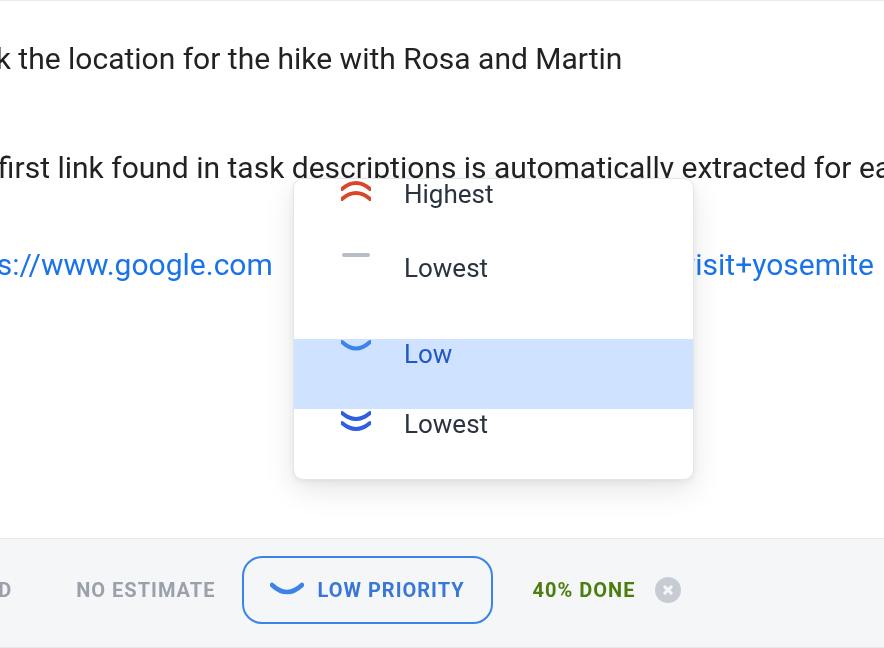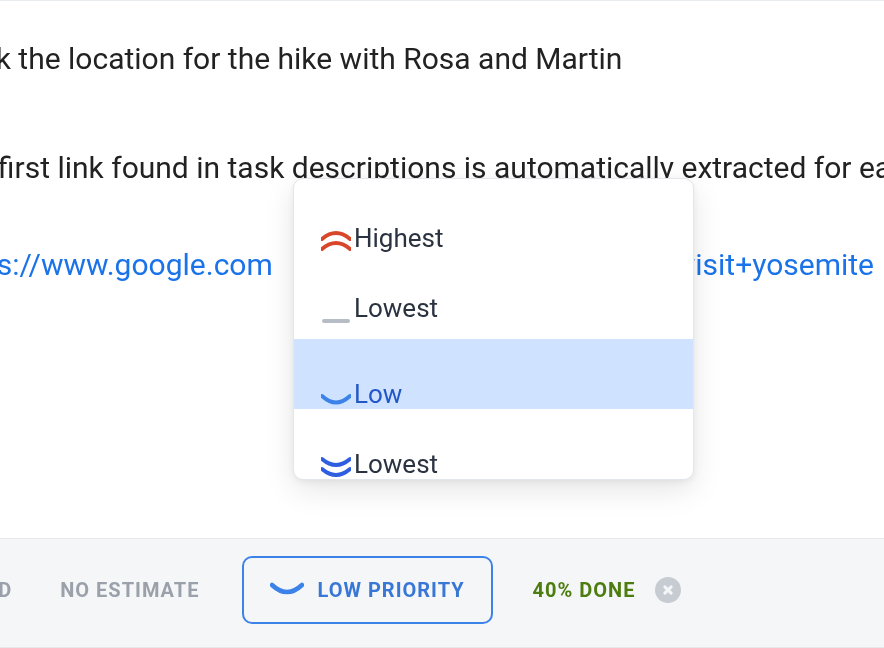--- a/index.html
+++ b/index.html
@@ -69,26 +69,26 @@
     align-items: center;
     gap: 14px;
     font-size: 20px;
     font-weight: 700;
     letter-spacing: 1px;
     color: #9aa1ab;
     text-transform: uppercase;
     white-space: nowrap;
   }
   .pill-ed { margin-left: -14px; }
-  .pill-noest { margin-left: 48px; justify-content: center; }
+  .pill-noest { margin-left: 64px; justify-content: center; }
   .pill-priority {
-    margin-left: 42px;
+    margin-left: 26px;
     color: #3877d6;
     border: 2px solid #3b82e9;
-    border-radius: 10px;
+    border-radius: 20px;
     padding: 20px 26px;
     background: #f5f6f8;
   }
   .pill-progress {
     margin-left: 40px;
     color: #4d7c0f;
   }
   .clear-circle {
     width: 26px;
     height: 26px;
@@ -124,22 +124,23 @@
     width: 401px;
     background: #fff;
     border: 1px solid #e3e6ea;
     border-radius: 10px;
     box-shadow: 0 10px 30px rgba(0,0,0,0.10), 0 2px 6px rgba(0,0,0,0.06);
     overflow: hidden;
     z-index: 10;
   }
   .dd-item {
     display: flex;
-    align-items: flex-end;
-    padding: 0 24px;
+    align-items: flex-start;
+    gap: 30px;
+    padding: 0 44px;
     height: 70px;
     font-size: 26px;
     color: #2b3240;
     cursor: pointer;
   }
   .dd-item:first-child { height: 74px; }
   .dd-item:last-child { height: 70px; border-radius: 25px; }
   .dd-item.selected {
     background: #cfe2ff;
     color: #2257c7;

